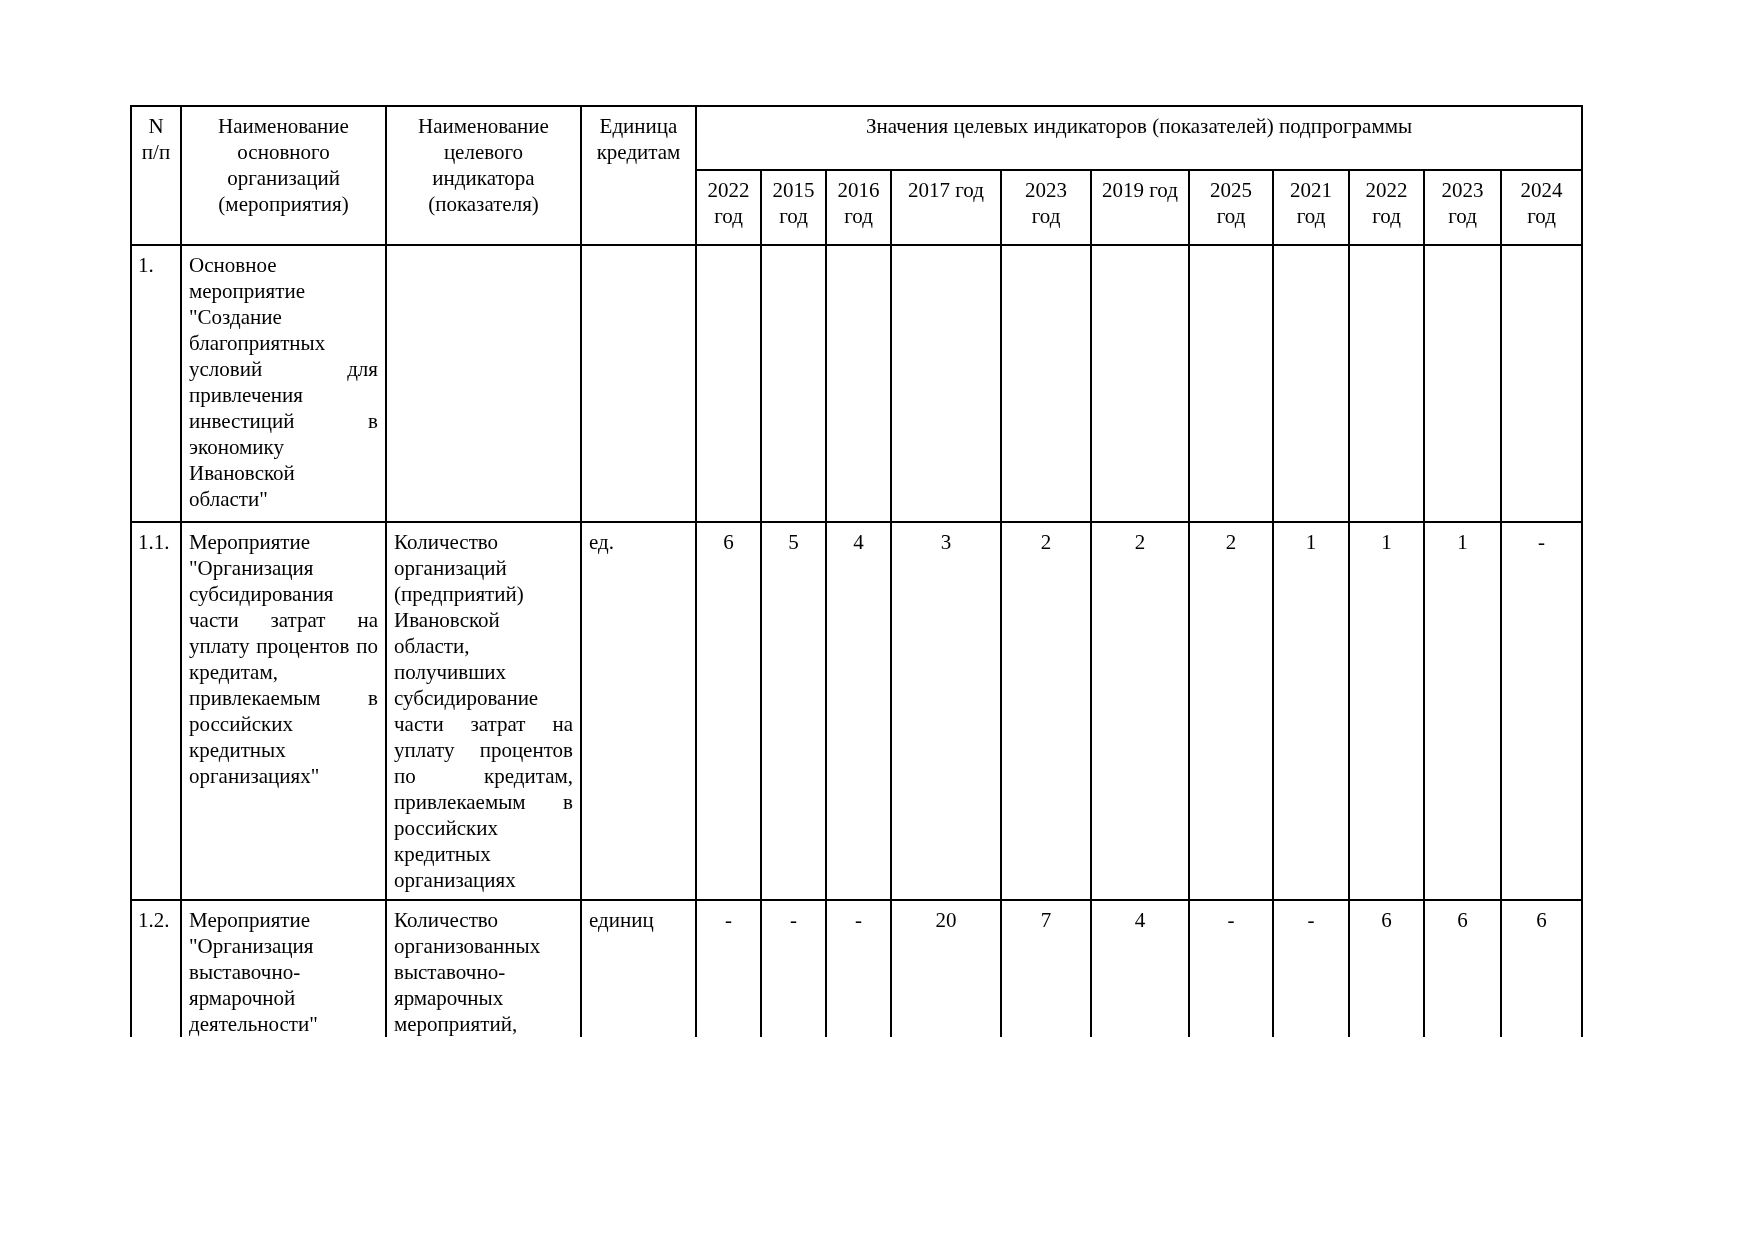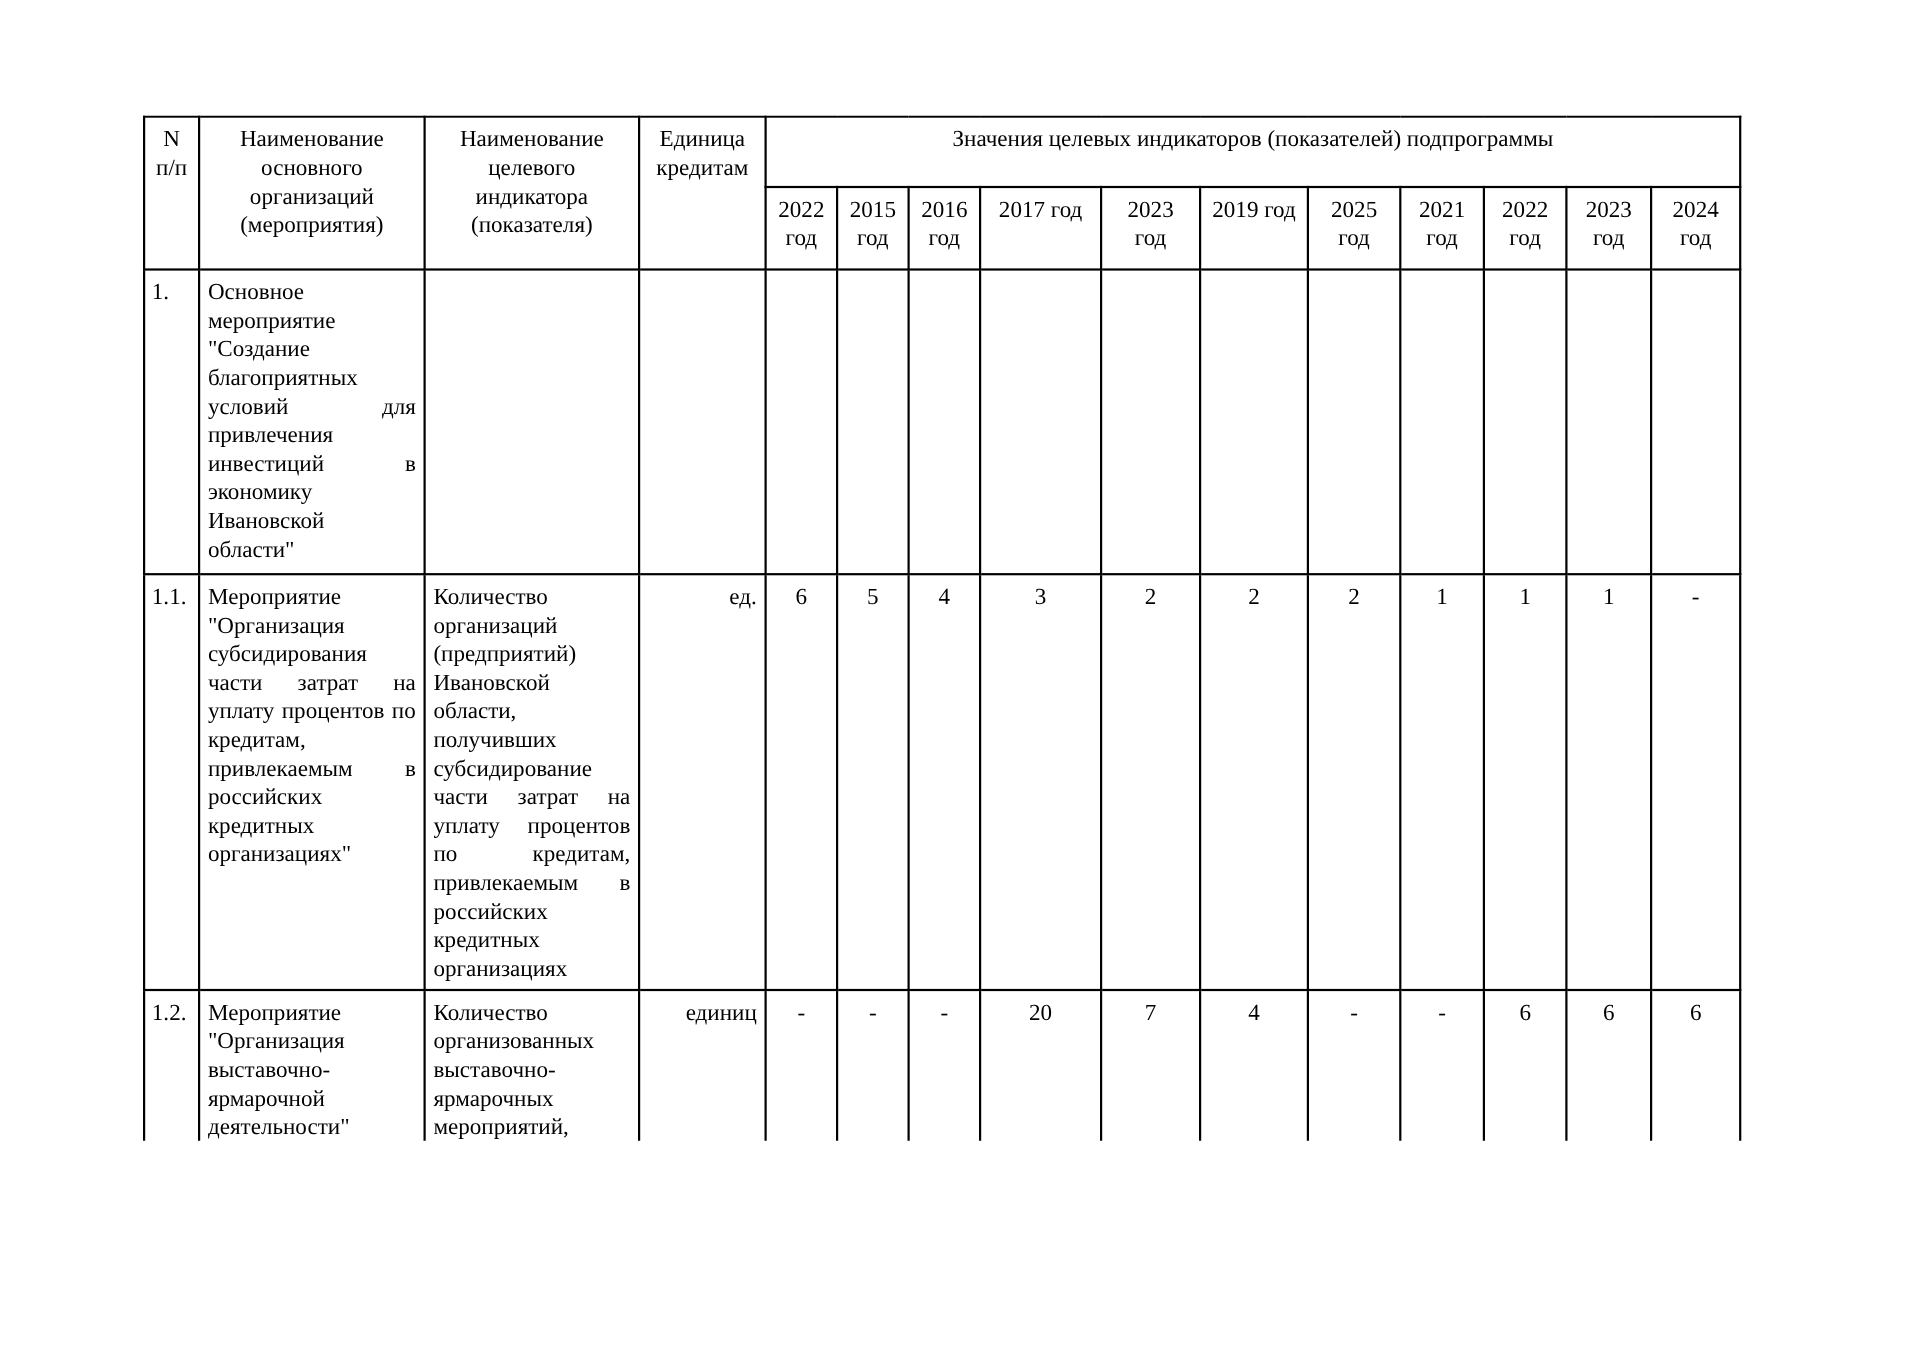--- a/index.html
+++ b/index.html
@@ -32,21 +32,21 @@
     line-height: 26px;
     font-weight: normal;
     padding: 6px 7px;
     overflow: hidden;
   }
   th { text-align: center; }
   th.group-hdr { height: 64px; }
   tr.years-row th { height: 75px; }
   td.num-cell { text-align: left; padding-left: 6px; padding-right: 2px; }
   td.text-cell { text-align: justify; }
-  td.unit-cell { text-align: right; }
+  td.unit-cell { text-align: left; }
   td.value-cell { text-align: center; }
   tr.data-row-1 { height: 277px; }
   tr.data-row-2 { height: 348px; }
   tr.data-row-3 { height: 300px; }
 </style>
 </head>
 <body>
 
 <div class="table-wrap">
   <table>

